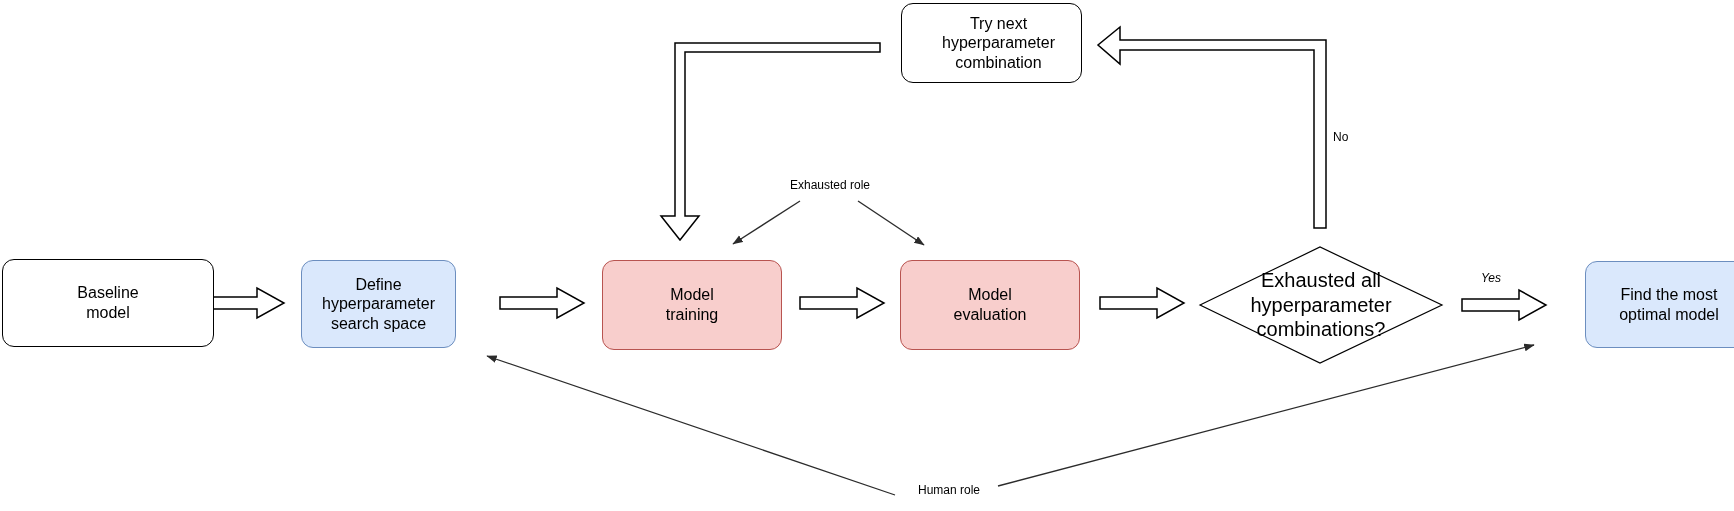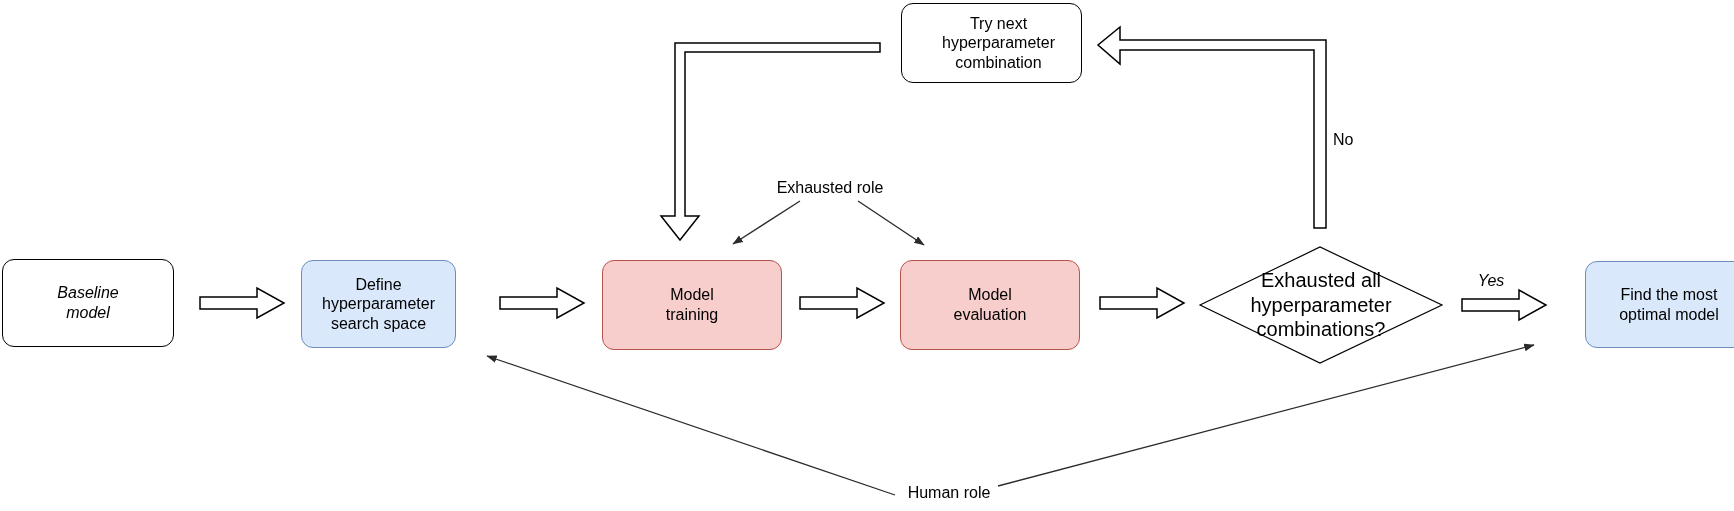--- a/index.html
+++ b/index.html
@@ -32,21 +32,21 @@
     display: flex;
     align-items: center;
     justify-content: center;
     text-align: center;
     font-size: 20px;
     line-height: 1.22;
     white-space: pre-line;
   }
   .label {
     position: absolute;
-    font-size: 16px;
+    font-size: 12px;
     line-height: 1.2;
     white-space: nowrap;
   }
   .label.centered { text-align: center; }
 </style>
 </head>
 <body>
 
 <div class="canvas">
 
@@ -68,21 +68,21 @@
     <polygon points="1326,228 1326,40 1120,40 1120,27 1098,45 1120,64 1120,50 1314,50 1314,228" stroke-width="1.5" stroke-linejoin="miter" fill="#FFFFFF" stroke="#000000"></polygon>
 
     <polygon points="1200,305 1320,247 1442,305 1320,363" stroke-width="1.2" stroke-linejoin="miter" fill="#FFFFFF" stroke="#000000"></polygon>
 
     <line x1="800" y1="201" x2="733" y2="244" stroke-width="1.3" marker-end="url(#arrowhead)" stroke="#2B2B2B"></line>
     <line x1="858" y1="201" x2="924" y2="245" stroke-width="1.3" marker-end="url(#arrowhead)" stroke="#2B2B2B"></line>
     <line x1="895" y1="495" x2="487" y2="356" stroke-width="1.3" marker-end="url(#arrowhead)" stroke="#2B2B2B"></line>
     <line x1="998" y1="486" x2="1534" y2="345" stroke-width="1.3" marker-end="url(#arrowhead)" stroke="#2B2B2B"></line>
   </svg>
 
-  <div class="node" style="left: 2px; top: 259px; width: 172px; height: 88px; background-color: rgb(255, 255, 255); border-color: rgb(0, 0, 0); font-style: italic;">Baseline
+  <div class="node" style="left: 2px; top: 259px; width: 212px; height: 88px; background-color: rgb(255, 255, 255); border-color: rgb(0, 0, 0);">Baseline
 model</div>
 
   <div class="node" style="left: 301px; top: 260px; width: 155px; height: 88px; background-color: rgb(218, 232, 252); border-color: rgb(108, 142, 191);">Define hyperparameter
 search space</div>
 
   <div class="node" style="left: 602px; top: 260px; width: 180px; height: 90px; background-color: rgb(248, 206, 204); border-color: rgb(184, 84, 80);">Model
 training</div>
 
   <div class="node" style="left: 900px; top: 260px; width: 180px; height: 90px; background-color: rgb(248, 206, 204); border-color: rgb(184, 84, 80);">Model
 evaluation</div>

